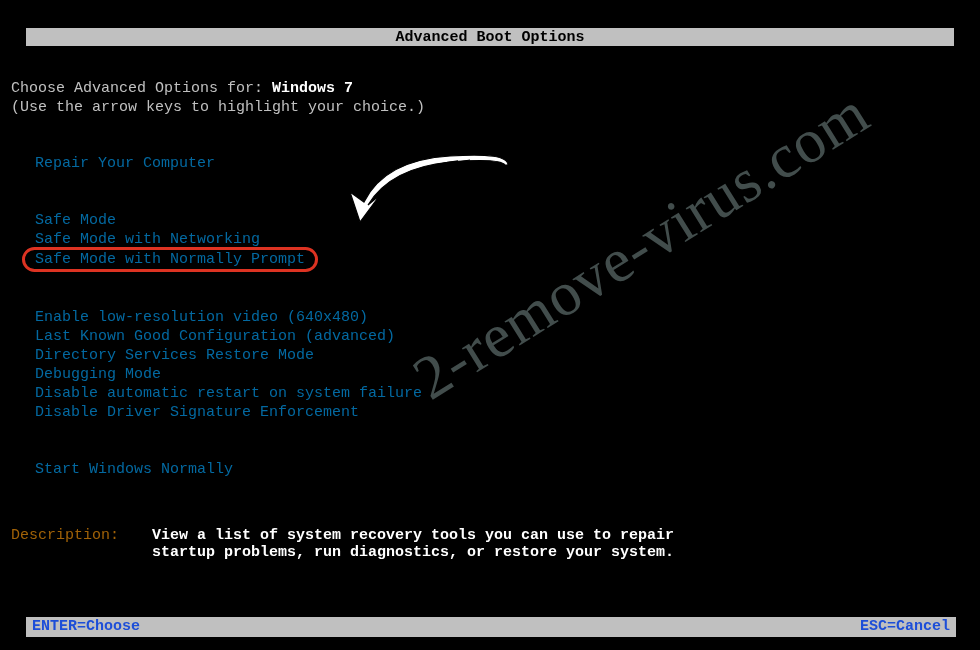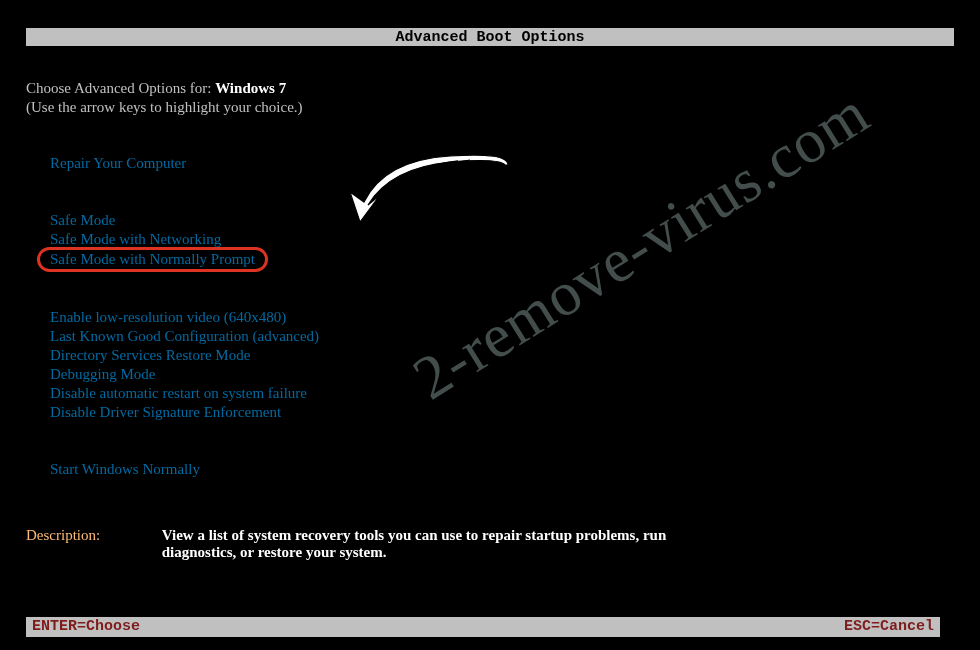--- a/index.html
+++ b/index.html
@@ -26,23 +26,22 @@
       position: absolute;
       top: 28px;
       left: 26px;
       right: 26px;
       height: 18px;
       line-height: 14px;
     }
     .content {
       position: absolute;
       top: 80px;
-      left: 26px;
+      left: 11px;
       right: 26px;
-      font-family: Liberation Serif, serif;
     }
     .os-label-line {
       margin-bottom: 2px;
     }
     .os-name {
       color: #fff;
       font-weight: bold;
     }
     .hint {
       color: #c0c0c0;
@@ -73,37 +72,37 @@
       margin-top: -2px;
       margin-bottom: -2px;
     }
     .description-row {
       margin-top: 48px;
     }
     .desc-label {
       display: inline-block;
       width: 132px;
       vertical-align: top;
-      color: #fdba74;
+      color: #a16207;
     }
     .desc-text {
       display: inline-block;
       width: 560px;
       color: #fff;
       font-weight: bold;
       vertical-align: top;
     }
     .footer-bar {
       background: #c0c0c0;
-      color: #7f1d1d;
+      color: #1d4ed8;
       font-weight: bold;
       position: absolute;
       bottom: 13px;
       left: 26px;
-      right: 40px;
+      right: 24px;
       height: 20px;
       line-height: 18px;
       padding: 1px 6px;
       display: flex;
       justify-content: space-between;
     }
     .watermark {
       position: absolute;
       left: 380px;
       top: 210px;

